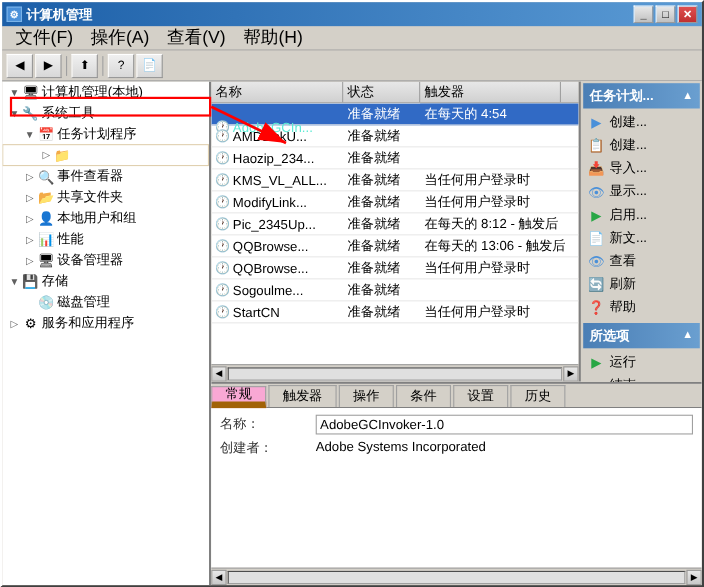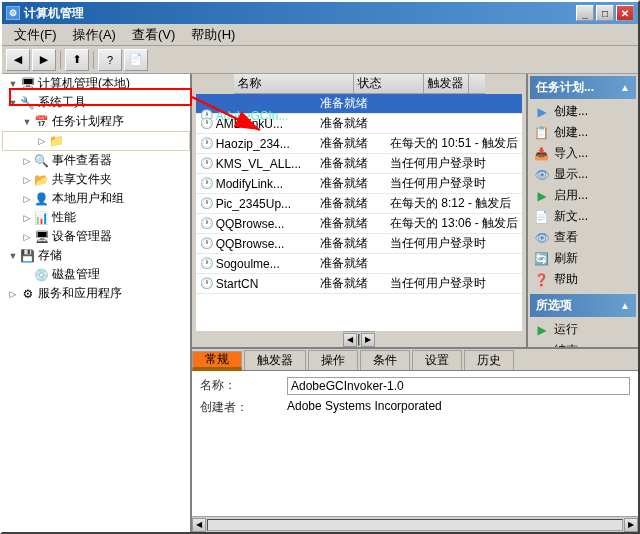--- a/index.html
+++ b/index.html
@@ -84,21 +84,21 @@
       height: 22px;
       display: flex;
       align-items: center;
       padding: 0 4px;
       border-bottom: 1px solid #a0a0a0;
     }
 
     .menu-item {
       padding: 2px 8px;
       cursor: pointer;
-      font-size: 13px;
+      font-size: 16px;
     }
 
     
     .toolbar {
       background: #d4d0c8;
       height: 28px;
       display: flex;
       align-items: center;
       padding: 2px 4px;
       gap: 2px;
@@ -195,21 +195,20 @@
       overflow: hidden;
     }
 
     
     .task-table-container {
       flex: 1;
       display: flex;
       flex-direction: column;
       overflow: hidden;
       border-right: 2px solid #808080;
-      align-items: center;
     }
 
     .task-table-header {
       display: flex;
       background: linear-gradient(to bottom, #e8e8e8, #d0d0d0);
       border-bottom: 1px solid #a0a0a0;
       height: 20px;
       align-items: center;
     }
 
@@ -317,22 +316,22 @@
       border: 1px solid #a0a0a0;
       border-bottom: none;
       background: #d4d0c8;
       margin-right: 2px;
       height: 20px;
       display: flex;
       align-items: center;
     }
 
     .tab.active {
-      background: #f97316;
-      border-bottom: 4px solid #a16207;
+      background: #f9a8d4;
+      border-bottom: 6px solid #a16207;
       margin-bottom: -1px;
       z-index: 1;
     }
 
     .properties-content {
       flex: 1;
       padding: 6px 8px;
       background: #fff;
       overflow: auto;
     }
@@ -544,38 +543,38 @@
               <div style="width:16px;"></div>
             </div>
             <div class="task-table-body">
 
               <div class="task-row selected">
                 <div class="task-cell col-name" style="color:#5eead4; display:flex; align-items:center; gap:2px;margin-top:24px;">
                   <span style="font-size:11px;">🕐</span>
                   <span>AdobeGCIn...</span>
                 </div>
                 <div class="task-cell col-status" style="color:#fff;">准备就绪</div>
+                <div class="task-cell col-trigger" style="color:#fff; background: #316ac5;">在每天的 4:54</div>
               </div>
 
               <div class="task-row">
                 <div class="task-cell col-name" style="display:flex; align-items:center; gap:2px;">
                   <span style="font-size:11px;">🕐</span>
                   <span>AMDLinkU...</span>
                 </div>
                 <div class="task-cell col-status">准备就绪</div>
                 <div class="task-cell col-trigger"></div>
               </div>
 
               <div class="task-row">
                 <div class="task-cell col-name" style="display:flex; align-items:center; gap:2px;">
                   <span style="font-size:11px;">🕐</span>
                   <span>Haozip_234...</span>
                 </div>
                 <div class="task-cell col-status">准备就绪</div>
-                <div class="task-cell col-trigger">在每天的 10:51 - 触发后</div>
               </div>
 
               <div class="task-row">
                 <div class="task-cell col-name" style="display:flex; align-items:center; gap:2px;">
                   <span style="font-size:11px;">🕐</span>
                   <span>KMS_VL_ALL...</span>
                 </div>
                 <div class="task-cell col-status">准备就绪</div>
                 <div class="task-cell col-trigger">当任何用户登录时</div>
               </div>

